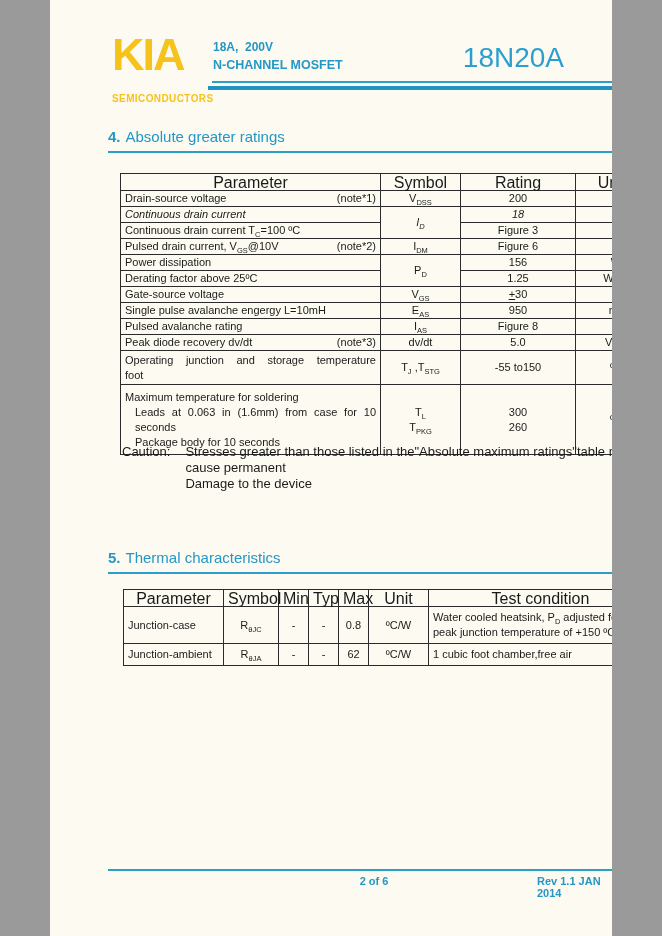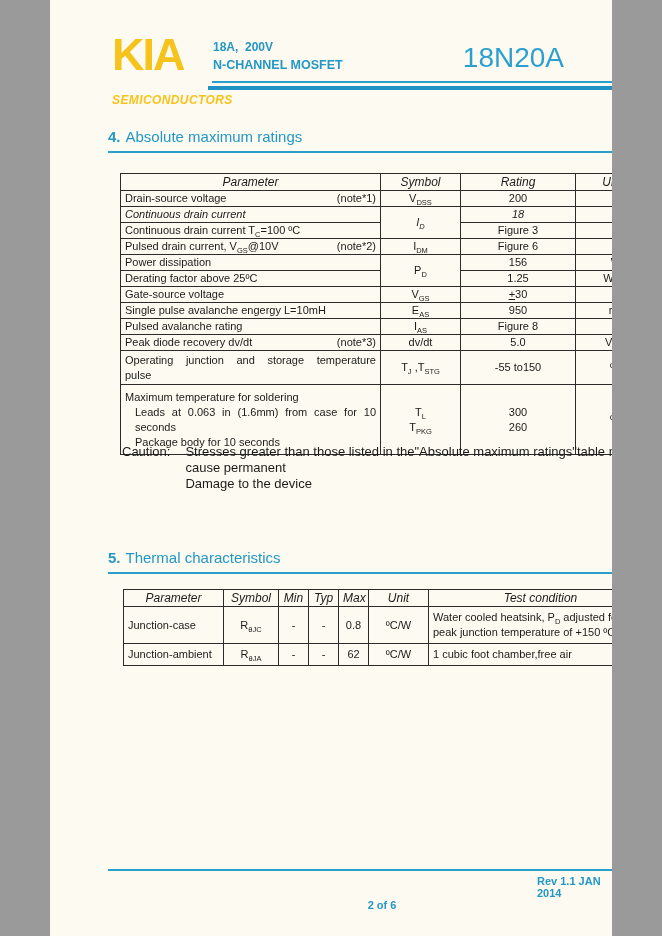--- a/index.html
+++ b/index.html
@@ -5,21 +5,21 @@
   * { margin:0; padding:0; box-sizing:border-box; }
   body { background:#9a9a9a; font-family:"Liberation Sans", sans-serif; }
   .page {
     position:relative; width:562px; height:936px; margin:0 auto;
     background:#fdfbf1; color:#1a1a1a; overflow:hidden;
   }
 
   
   .logo { position:absolute; left:62px; top:30px; width:110px; }
   .logo-text { font-size:45px; font-weight:700; letter-spacing:-2px; color:#f6c31d; line-height:50px; }
-  .logo-sub { font-size:12px; font-weight:700; letter-spacing:0.4px; color:#f6c31d; margin-top:13px;font-style:italic; }
+  .logo-sub { font-size:10px; font-weight:700; letter-spacing:0.4px; color:#f6c31d; margin-top:13px; }
   .hdr-sub { position:absolute; left:163px; top:40px; color:#2397c6; }
   .hdr-line1 { font-size:12px; font-weight:700; white-space:pre; }
   .hdr-line2 { font-size:12.5px; font-weight:700; margin-top:4px; }
   .part-number { position:absolute; right:48px; top:42px; font-size:28px; color:#2b9fd0;margin-left:7px; }
   .hr-thin  { position:absolute; left:162px; top:81px; width:450px; height:2px; background:#2b9fcb; }
   .hr-thick { position:absolute; left:158px; top:86px; width:468px; height:4px; background:#2092c3; }
 
   
   .sec-title { position:absolute; left:58px; width:559px; font-size:15px; color:#2397c6;
                padding-bottom:6px; border-bottom:2px solid #2b9fcb; }
@@ -28,61 +28,61 @@
   #sec5-title { top:549px; }
 
   .cond-note { position:absolute; left:70px; top:159px; width:536px; text-align:right; font-size:11px; }
 
   
   .ds-table { border-collapse:collapse; table-layout:fixed; position:absolute; }
   .ds-table th, .ds-table td {
     border:1px solid #2b2b2b; font-size:11px; font-weight:400;
     line-height:15px; padding:0 4px; text-align:center; vertical-align:middle;
   }
-  .ds-table th { font-size:12px; height:17px;font-style:italic; }
+  .ds-table th { font-size:16px; height:17px; }
   #abs-table { left:70px; top:173px; width:536px; }
   #thermal-table { left:73px; top:589px; width:529px; }
   #thermal-table td { padding:3px 4px; }
   .cell-param { text-align:left !important; }
   .cell-cond  { text-align:left !important; }
   .pline.with-note { display:flex; justify-content:space-between; }
   .pline.indent { padding-left:10px; }
   .justify { text-align:justify; text-align-last:justify; }
   sub { font-size:7.5px; line-height:0; }
   .u { text-decoration:underline; }
 
   
   .caution { position:absolute; left:72px; top:444px; width:548px; display:flex; gap:15px;
              font-size:13px; line-height:16px; }
 
   
   .footer-line { position:absolute; left:58px; top:869px; width:557px; height:2px; background:#2b9fcb; }
-  .footer-page { position:absolute; left:292px; top:875px; width:80px; text-align:center;
-                 font-size:11px; font-weight:700; color:#2397c6;margin-top:24px; }
+  .footer-page { position:absolute; left:284px; top:875px; width:80px; text-align:center;
+                 font-size:11px; font-weight:700; color:#2397c6; }
   .footer-rev  { position:absolute; left:487px; top:875px; font-size:11px; font-weight:700; color:#2397c6; }
 </style>
 </head>
 <body>
 
 <div class="page">
 
   <div class="logo">
     <div class="logo-text">KIA</div>
     <div class="logo-sub">SEMICONDUCTORS</div>
   </div>
   <div class="hdr-sub">
     <div class="hdr-line1">18A,  200V</div>
     <div class="hdr-line2">N-CHANNEL MOSFET</div>
   </div>
   <div class="part-number">18N20A</div>
   <div class="hr-thin"></div>
   <div class="hr-thick"></div>
 
   <div class="sec-title" id="sec4-title">
-    <span class="sec-num">4.</span><span>Absolute maximum ratings</span>
+    <span class="sec-num">4.</span><span>Absolute greater ratings</span>
   </div>
   <table class="ds-table" id="abs-table">
     <colgroup>
         <col style="width: 260px;">
         <col style="width: 80px;">
         <col style="width: 115px;">
         <col style="width: 81px;">
       </colgroup>
       <thead>
         <tr>
@@ -212,21 +212,21 @@
             <div><span>dv/dt</span></div>
           </td>
           <td>
             <div><span>5.0</span></div>
           </td>
           <td>V/ns</td>
         </tr>
         <tr style="height: 34px; padding-left: 16px;">
           <td class="cell-param">
             <div class="pline justify"><span><span>Operating junction and storage temperature</span></span></div>
-            <div class="pline"><span><span>pulse</span></span></div>
+            <div class="pline"><span><span>foot</span></span></div>
           </td>
           <td>
             <div><span>T</span><sub>J</sub><span> ,T</span><sub>STG</sub></div>
           </td>
           <td>
             <div><span>-55 to150</span></div>
           </td>
           <td>ºC</td>
         </tr>
         <tr style="height: 70px;">

